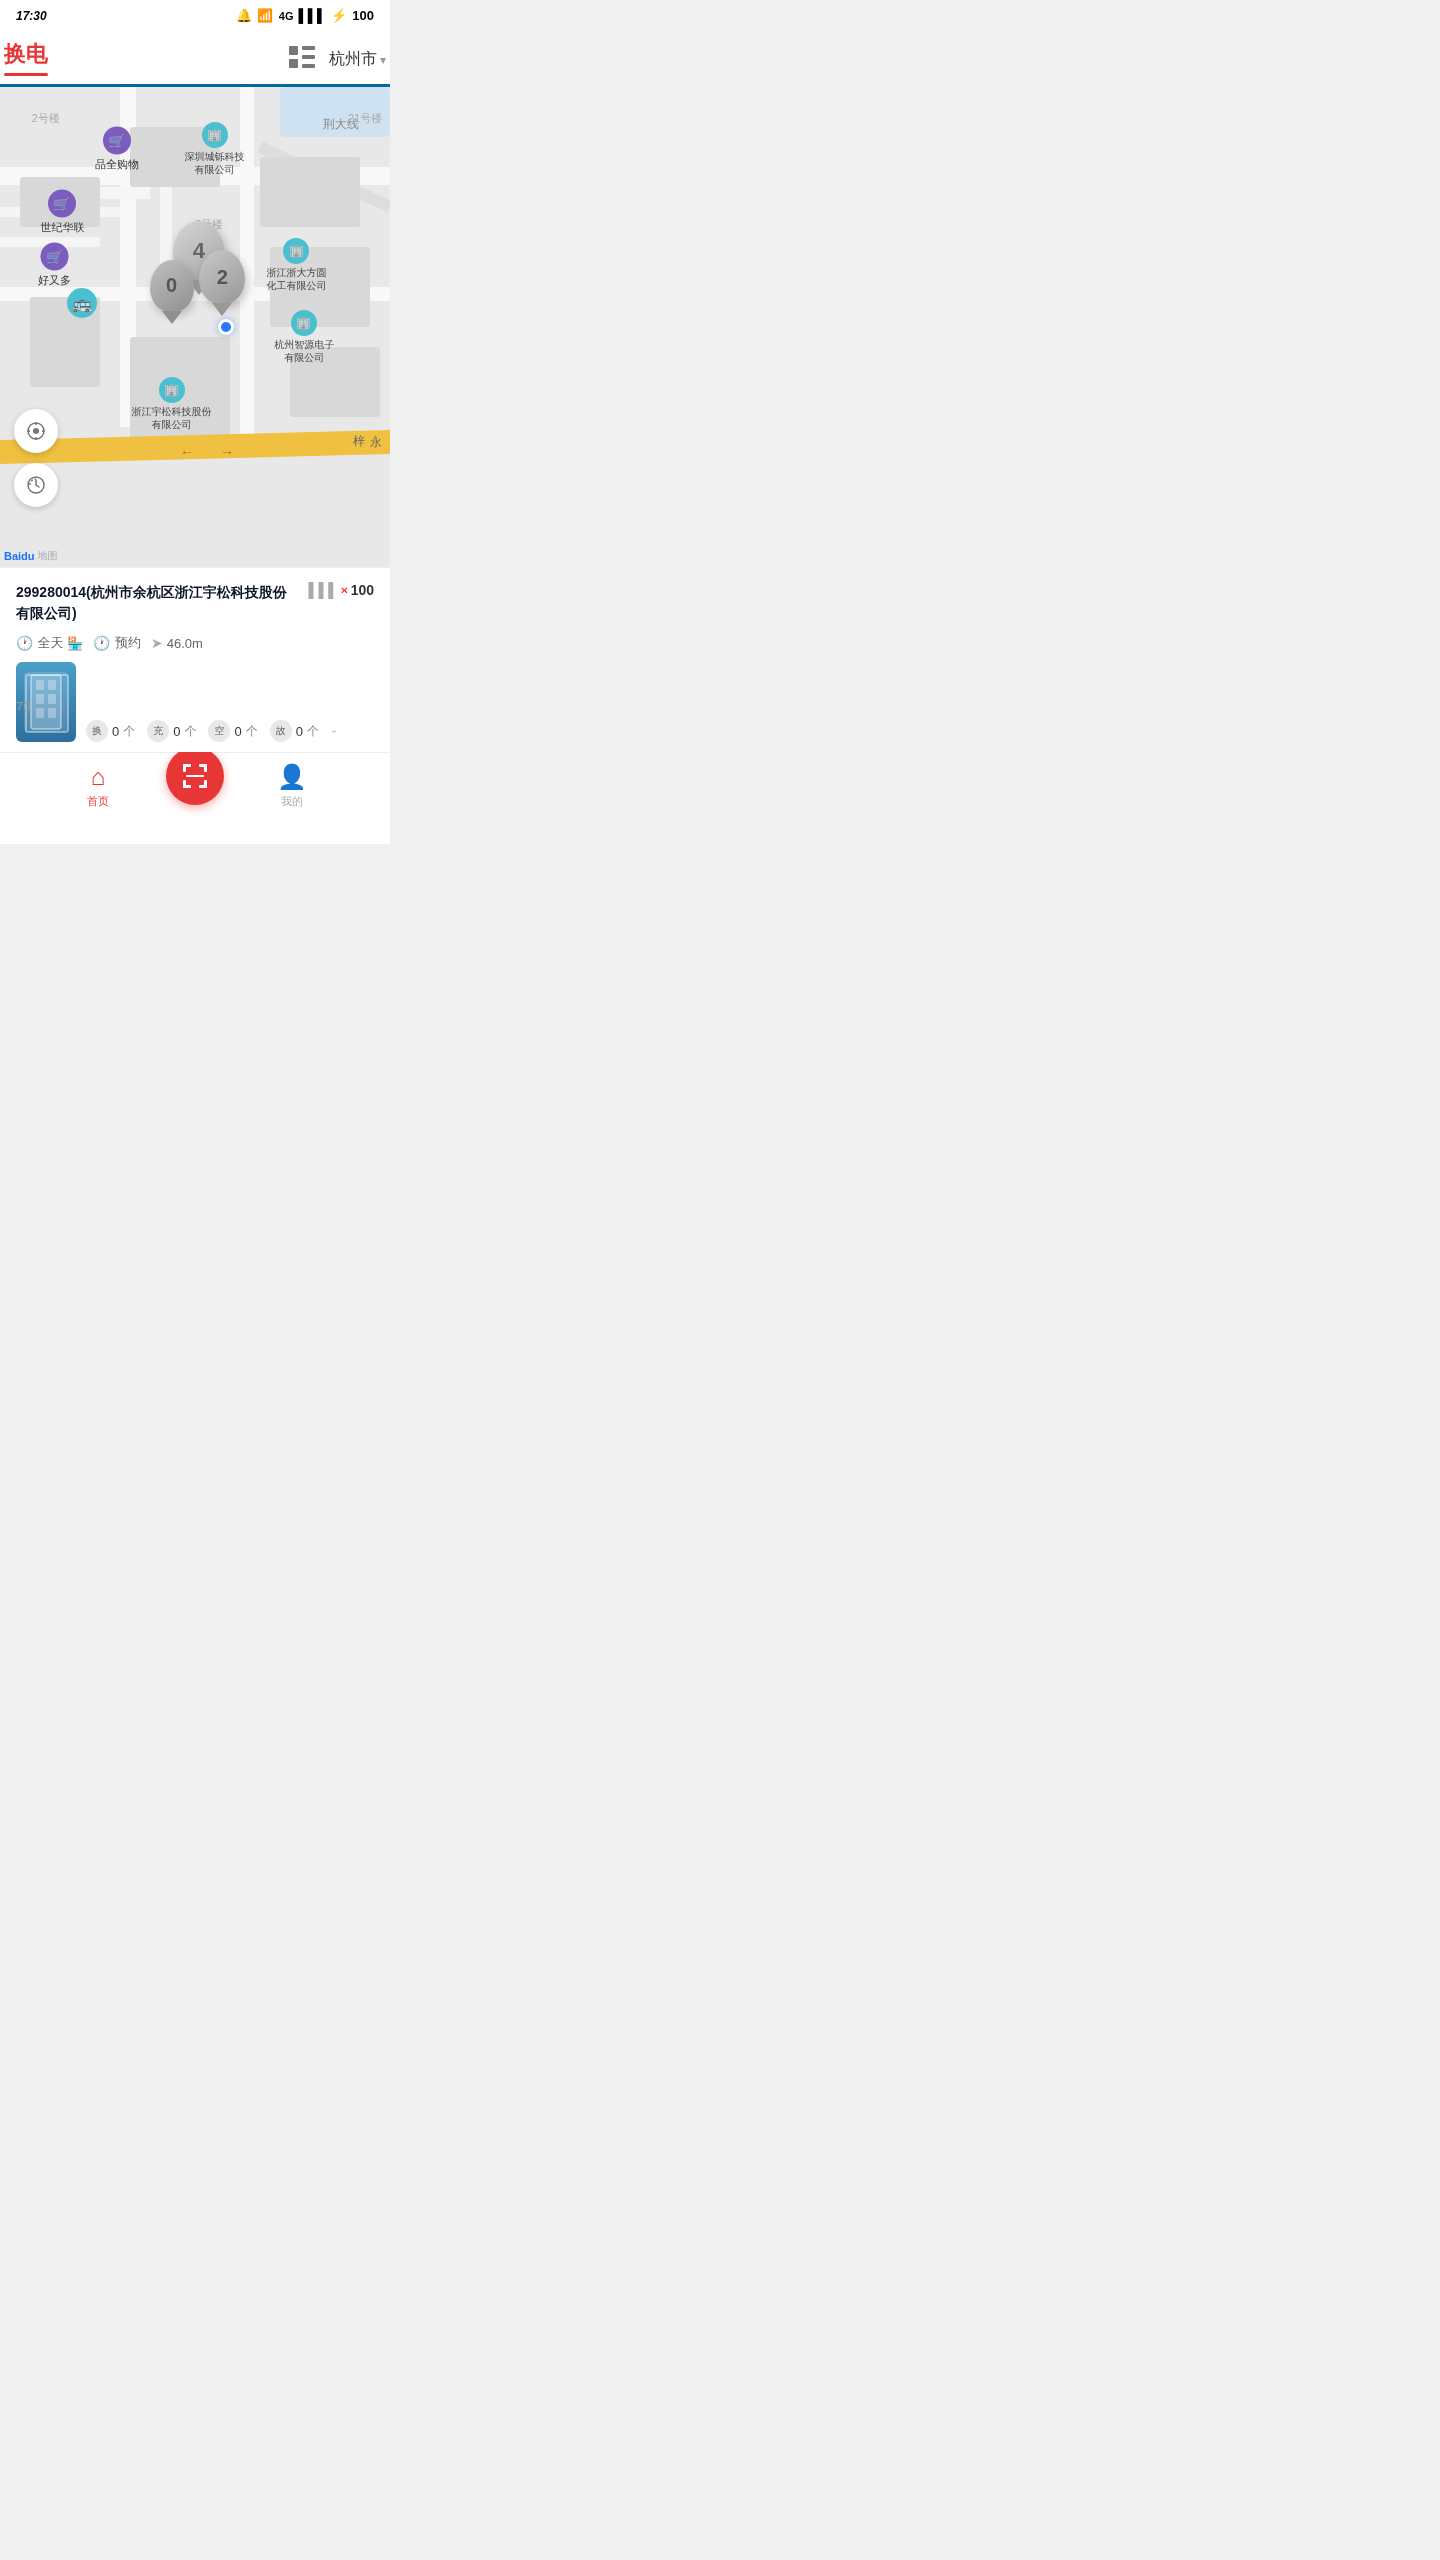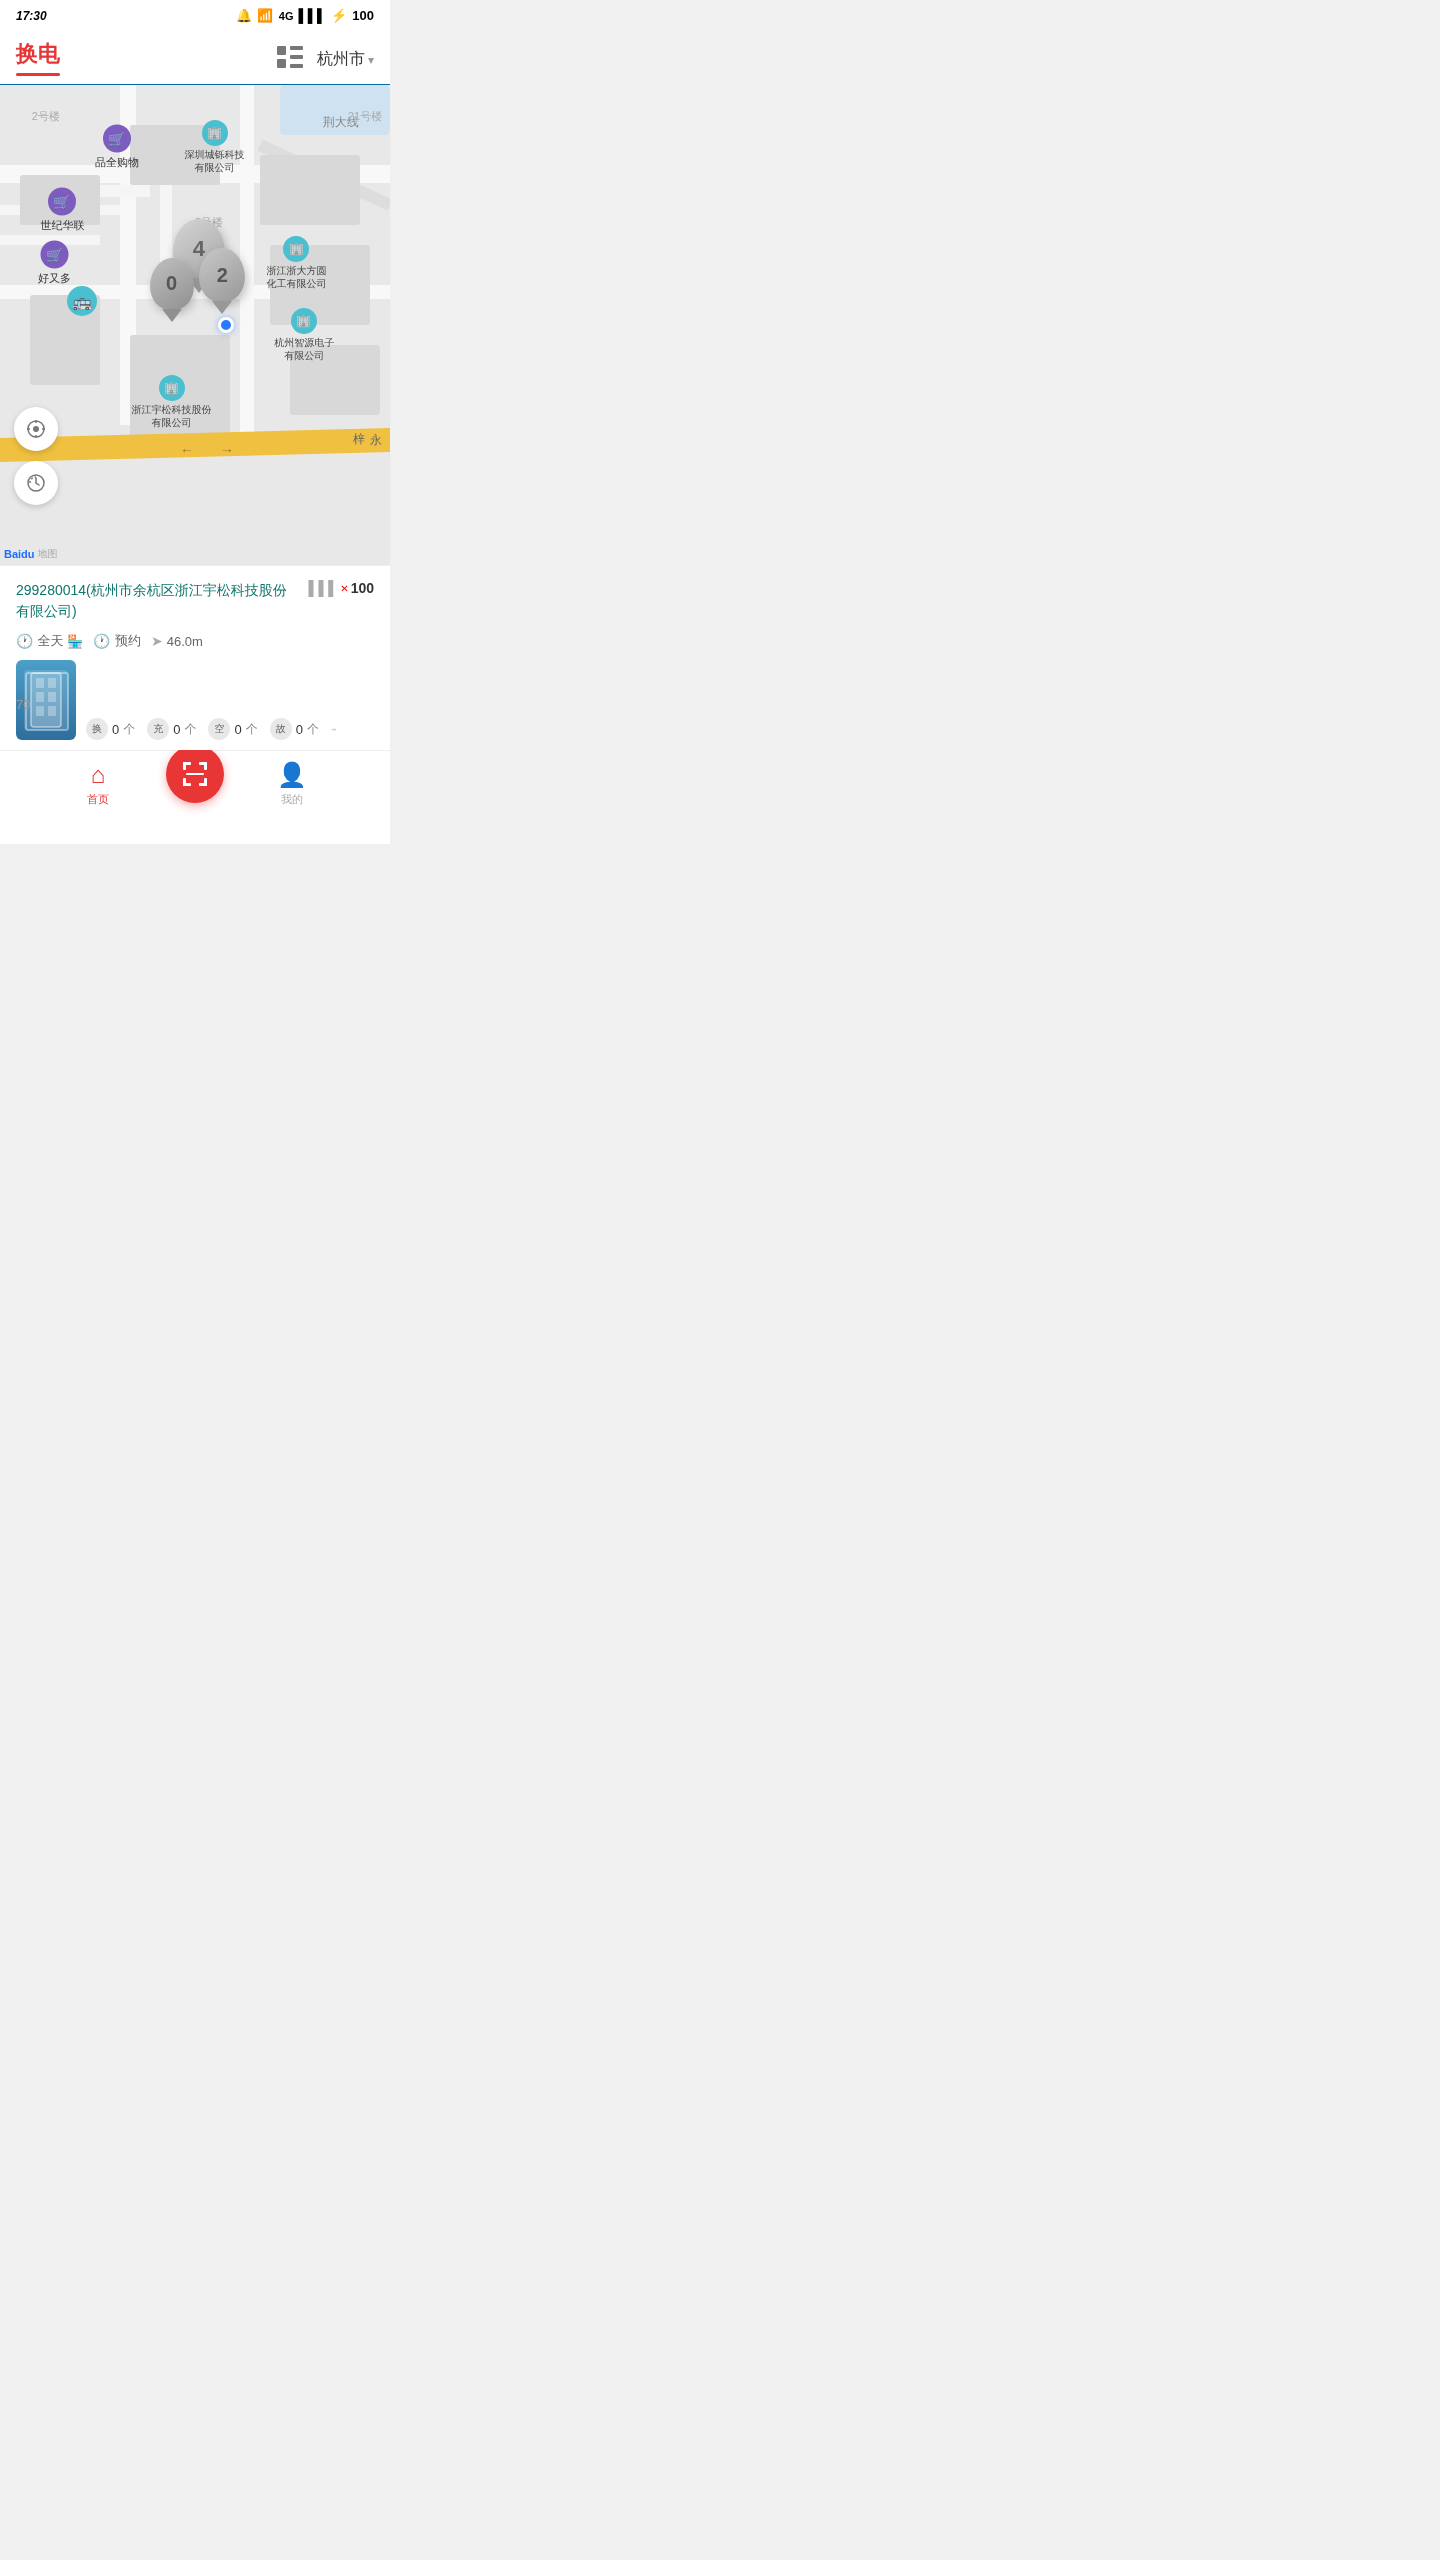--- a/index.html
+++ b/index.html
@@ -12,23 +12,23 @@
       padding: 8px 16px 6px;
       background: #fff;
       font-size: 15px; font-weight: 600;
     }
     .status-time { font-size: 12px; font-weight: 700; font-style: italic; }
     .status-icons { display: flex; gap: 5px; align-items: center; font-size: 13px; }
 
     
     .header {
       display: flex; justify-content: space-between; align-items: center;
-      padding: 10px 16px 4px;
+      padding: 10px 4px 4px;
       background: #fff;
-      border-bottom: 1px solid #0369a1;
+      border-bottom: 3px solid #0369a1;
     }
     .header-tab {
       display: flex; flex-direction: column; align-items: center;
       padding-bottom: 4px;
     }
     .header-tab-text {
       font-size: 22px; font-weight: 700; color: #e83535;
     }
     .header-tab-underline {
       width: 100%; height: 3px; background: #e83535; margin-top: 4px; border-radius: 2px;
@@ -150,22 +150,22 @@
 
     
     .info-card {
       background: white;
       padding: 14px 16px 10px;
       border-top: 1px solid #eee;
       position: relative;
     }
     .station-id {
       font-size: 14px;
-      color: #0f766e;
-      font-weight: 400;
+      color: #0f172a;
+      font-weight: 700;
       line-height: 1.5;
       margin-bottom: 10px;
     }
     .station-meta {
       display: flex;
       align-items: center;
       gap: 10px;
       margin-bottom: 10px;
       font-size: 13px;
       color: #666;

